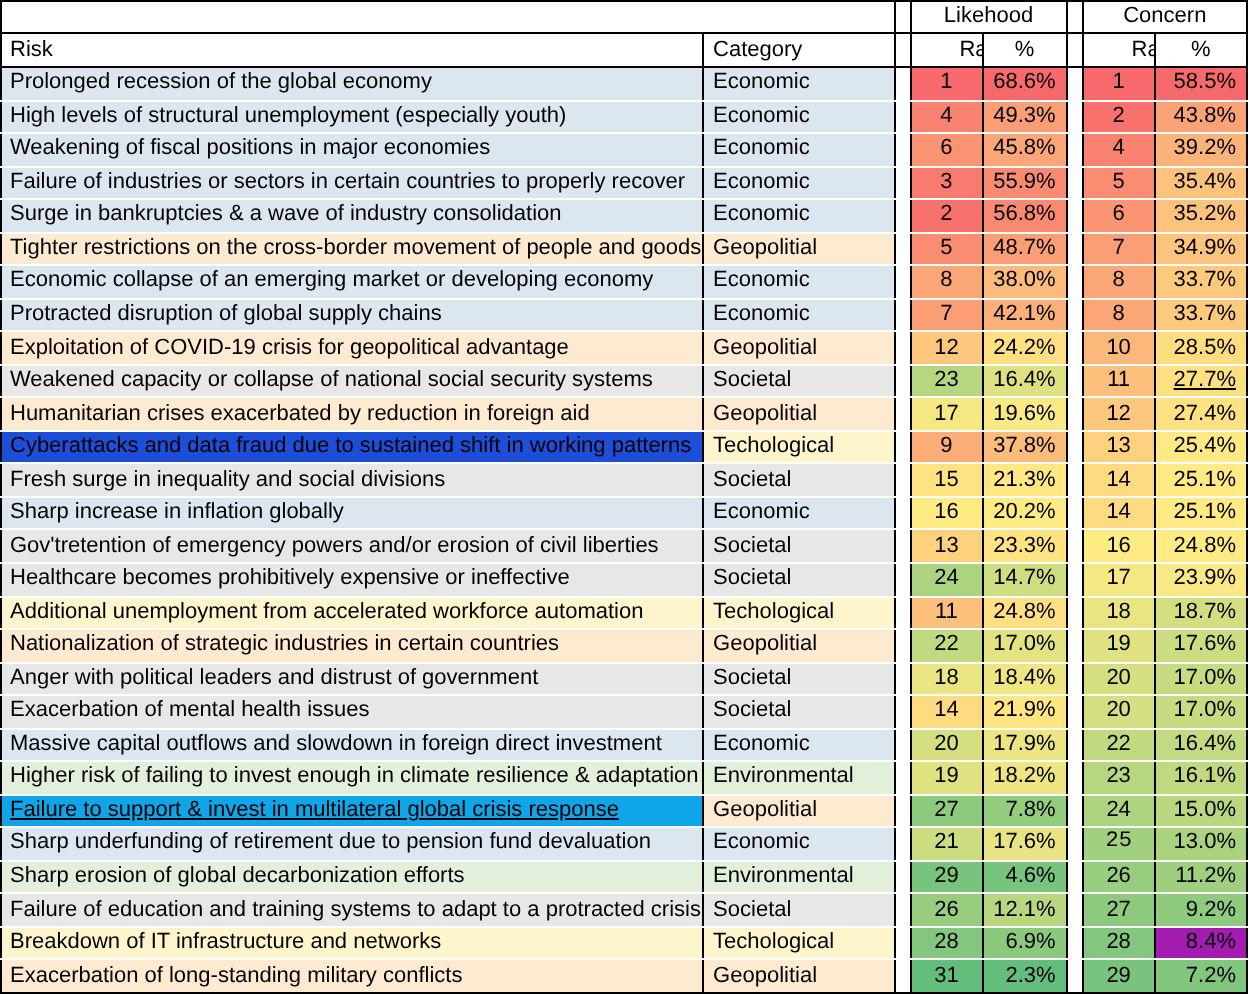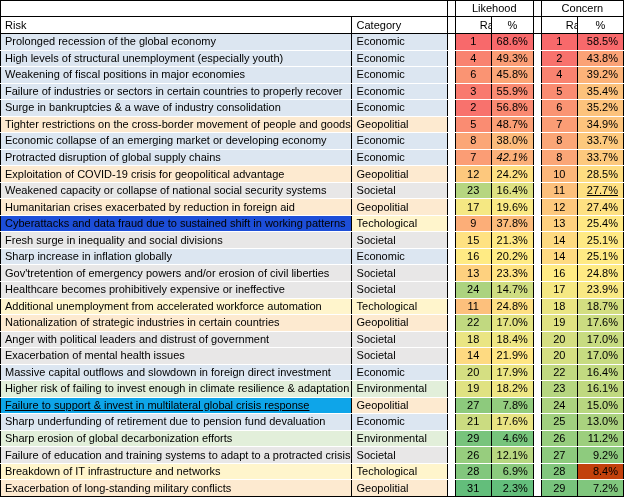--- a/index.html
+++ b/index.html
@@ -130,21 +130,21 @@
           <td class="pct" style="background: rgb(252, 187, 123);">38.0%</td>
           <td class="gap" style="background: rgb(255, 255, 255);"></td>
           <td class="rank" style="background: rgb(251, 166, 119);">8</td>
           <td class="pct" style="background: rgb(253, 201, 125);">33.7%</td>
         </tr>
         <tr>
           <td class="risk" style="background: rgb(220, 230, 241);">Protracted disruption of global supply chains</td>
           <td class="cat" style="background: rgb(220, 230, 241);">Economic</td>
           <td class="gap" style="background: rgb(255, 255, 255);"></td>
           <td class="rank" style="background: rgb(251, 157, 117);">7</td>
-          <td class="pct" style="background: rgb(252, 176, 121); font-style: italic;">42.1%</td>
+          <td class="pct" style="background: rgb(252, 176, 121);">42.1%</td>
           <td class="gap" style="background: rgb(255, 255, 255);"></td>
           <td class="rank" style="background: rgb(251, 166, 119);">8</td>
           <td class="pct" style="background: rgb(253, 201, 125);">33.7%</td>
         </tr>
         <tr>
           <td class="risk" style="background: rgb(253, 234, 208);">Exploitation of COVID-19 crisis for geopolitical advantage</td>
           <td class="cat" style="background: rgb(253, 234, 208);">Geopolitial</td>
           <td class="gap" style="background: rgb(255, 255, 255);"></td>
           <td class="rank" style="background: rgb(253, 200, 125);">12</td>
           <td class="pct" style="background: rgb(254, 224, 130);">24.2%</td>
@@ -292,21 +292,21 @@
           <td class="rank" style="background: rgb(172, 211, 127);">24</td>
           <td class="pct" style="background: rgb(184, 215, 128);">15.0%</td>
         </tr>
         <tr>
           <td class="risk" style="background: rgb(220, 230, 241);">Sharp underfunding of retirement due to pension fund devaluation</td>
           <td class="cat" style="background: rgb(220, 230, 241);">Economic</td>
           <td class="gap" style="background: rgb(255, 255, 255);"></td>
           <td class="rank" style="background: rgb(203, 220, 129);">21</td>
           <td class="pct" style="background: rgb(232, 228, 131);">17.6%</td>
           <td class="gap" style="background: rgb(255, 255, 255);"></td>
-          <td class="rank" style="background: rgb(161, 208, 127);">25</td>
+          <td class="rank" style="background: rgb(161, 208, 127); font-family: Liberation Mono, monospace;">25</td>
           <td class="pct" style="background: rgb(170, 210, 127);">13.0%</td>
         </tr>
         <tr>
           <td class="risk" style="background: rgb(226, 239, 218);">Sharp erosion of global decarbonization efforts</td>
           <td class="cat" style="background: rgb(226, 239, 218);">Environmental</td>
           <td class="gap" style="background: rgb(255, 255, 255);"></td>
           <td class="rank" style="background: rgb(120, 196, 124);">29</td>
           <td class="pct" style="background: rgb(119, 196, 124);">4.6%</td>
           <td class="gap" style="background: rgb(255, 255, 255);"></td>
           <td class="rank" style="background: rgb(151, 205, 126);">26</td>
@@ -323,21 +323,21 @@
           <td class="pct" style="background: rgb(142, 203, 126);">9.2%</td>
         </tr>
         <tr>
           <td class="risk" style="background: rgb(255, 245, 204);">Breakdown of IT infrastructure and networks</td>
           <td class="cat" style="background: rgb(255, 245, 204);">Techological</td>
           <td class="gap" style="background: rgb(255, 255, 255);"></td>
           <td class="rank" style="background: rgb(130, 199, 125);">28</td>
           <td class="pct" style="background: rgb(139, 202, 125);">6.9%</td>
           <td class="gap" style="background: rgb(255, 255, 255);"></td>
           <td class="rank" style="background: rgb(130, 199, 125);">28</td>
-          <td class="pct" style="background: #c2410c;">8.4%</td>
+          <td class="pct" style="background: #a21caf;">8.4%</td>
         </tr>
         <tr>
           <td class="risk" style="background: rgb(253, 234, 208);">Exacerbation of long-standing military conflicts</td>
           <td class="cat" style="background: rgb(253, 234, 208);">Geopolitial</td>
           <td class="gap" style="background: rgb(255, 255, 255);"></td>
           <td class="rank" style="background: rgb(99, 190, 123);">31</td>
           <td class="pct" style="background: rgb(99, 190, 123);">2.3%</td>
           <td class="gap" style="background: rgb(255, 255, 255);"></td>
           <td class="rank" style="background: rgb(120, 196, 124);">29</td>
           <td class="pct" style="background: rgb(128, 198, 125);">7.2%</td>

